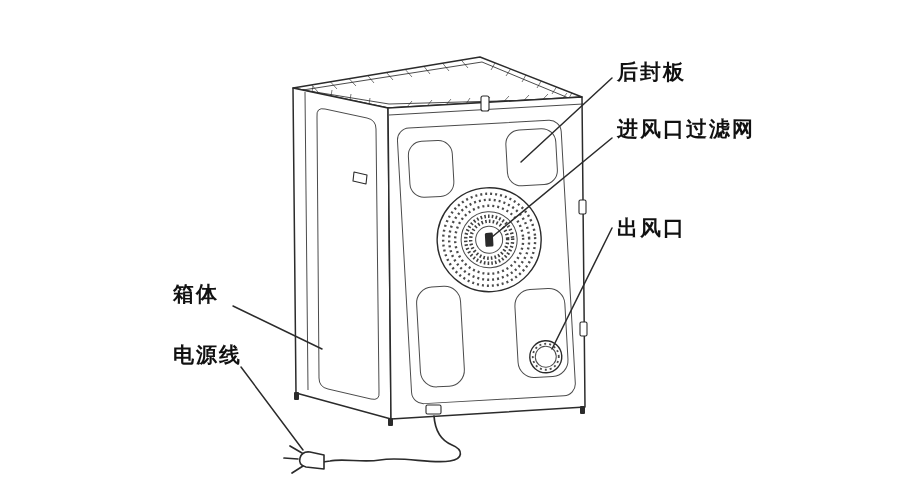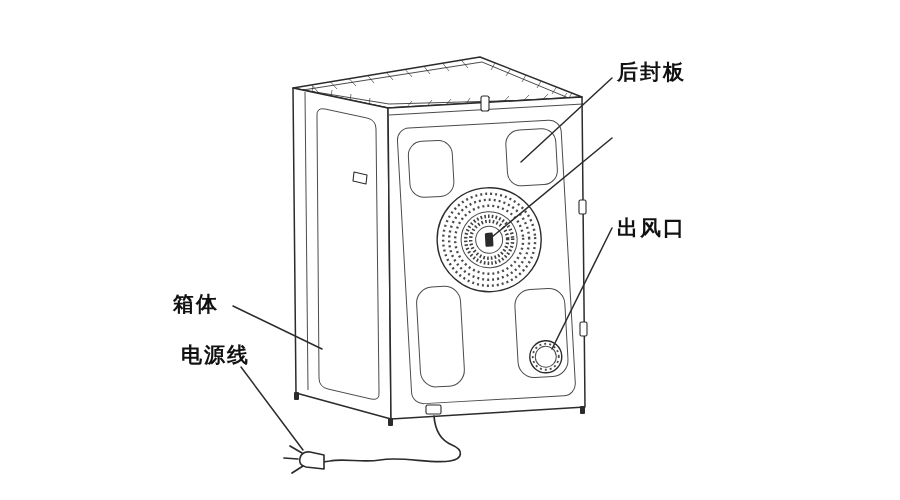--- a/index.html
+++ b/index.html
@@ -108,17 +108,18 @@
     <g>
       <line class="leader" x1="612" y1="78" x2="521" y2="162"></line>
       <line class="leader" x1="612" y1="138" x2="492" y2="237"></line>
       <line class="leader" x1="612" y1="228" x2="552" y2="349"></line>
       <line class="leader" x1="233" y1="306" x2="322" y2="349"></line>
       <line class="leader" x1="241" y1="367" x2="303" y2="450"></line>
     </g>
   </svg>
 
   <div class="label" style="left:617px; top:60px">后封板</div>
+  <div class="label" style="left:617px; top:117px">进风口过滤网</div>
   <div class="label" style="left:617px; top:216px">出风口</div>
-  <div class="label" style="left:173px; top:292px">箱体</div>
-  <div class="label" style="left:181px; top:343px">电源线</div>
+  <div class="label" style="left:173px; top:282px">箱体</div>
+  <div class="label" style="left:173px; top:343px">电源线</div>
 
 </div>
 
 </body></html>

